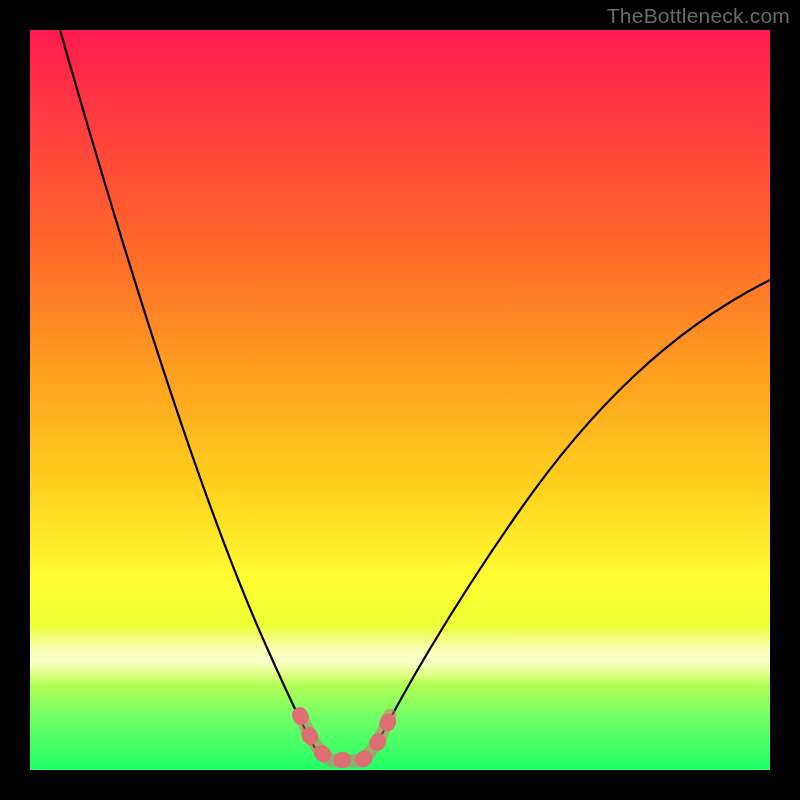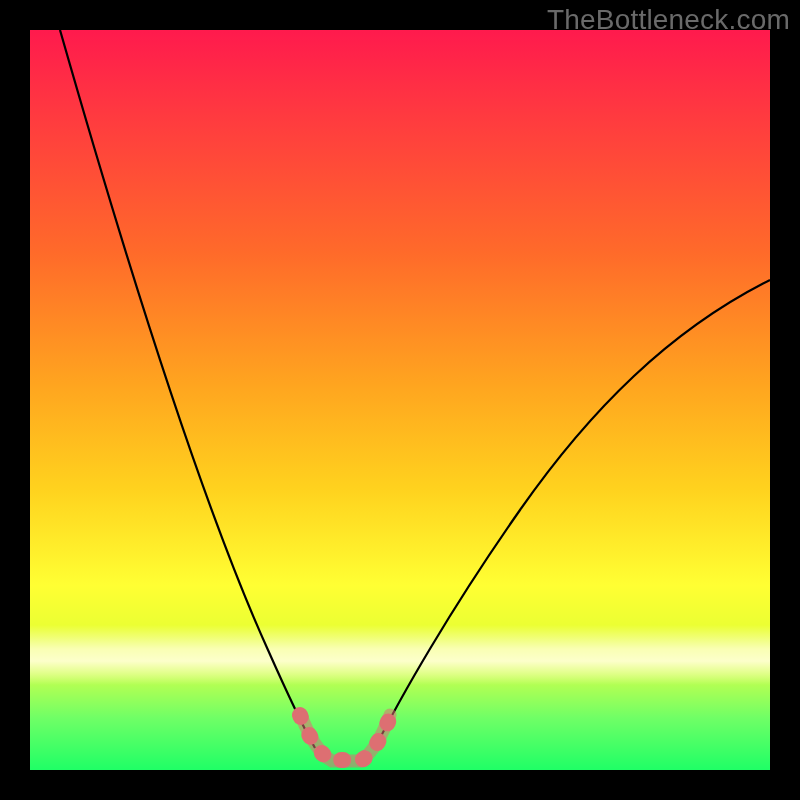--- a/index.html
+++ b/index.html
@@ -56,21 +56,21 @@
     top: 0;
     width: 740px;
     height: 740px;
     pointer-events: none;
   }
   .watermark {
     position: absolute;
     top: 4px;
     right: 10px;
     color: #6a6a6a;
-    font-size: 28px;
+    font-size: 21px;
     font-weight: 500;
     letter-spacing: 0.2px;
     user-select: none;
   }
 </style>
 </head>
 <body>
 
 <div class="stage">
 

